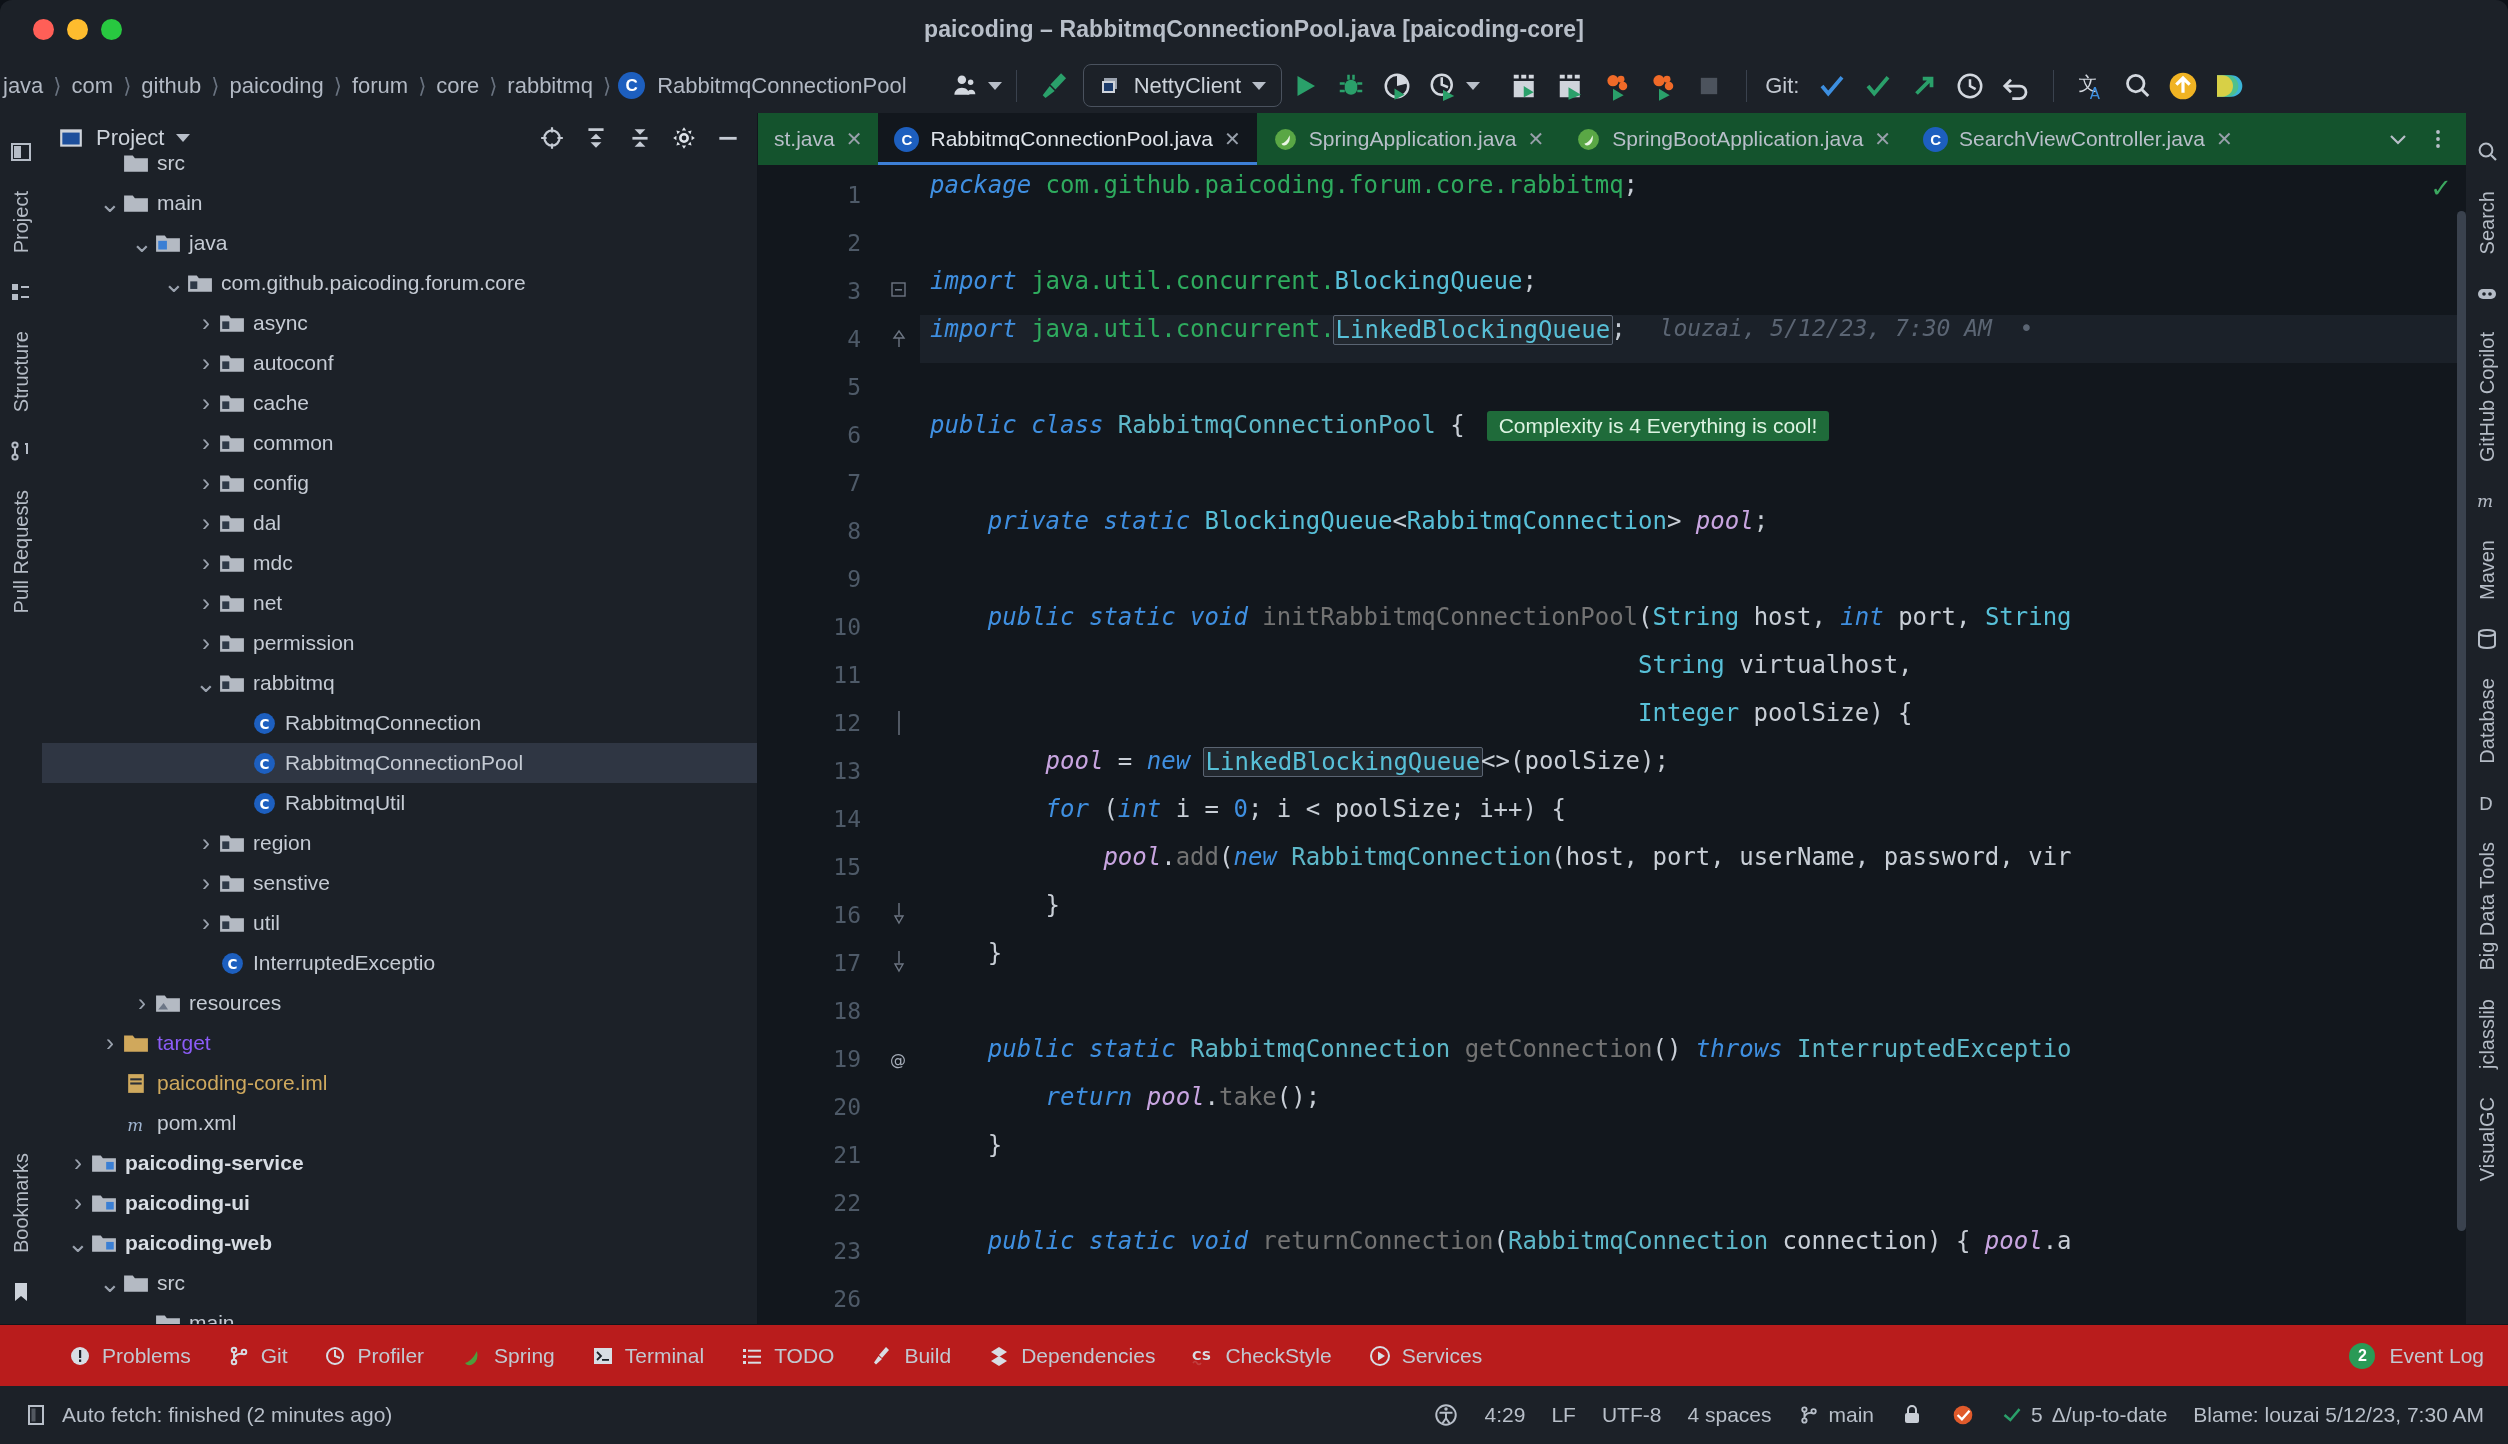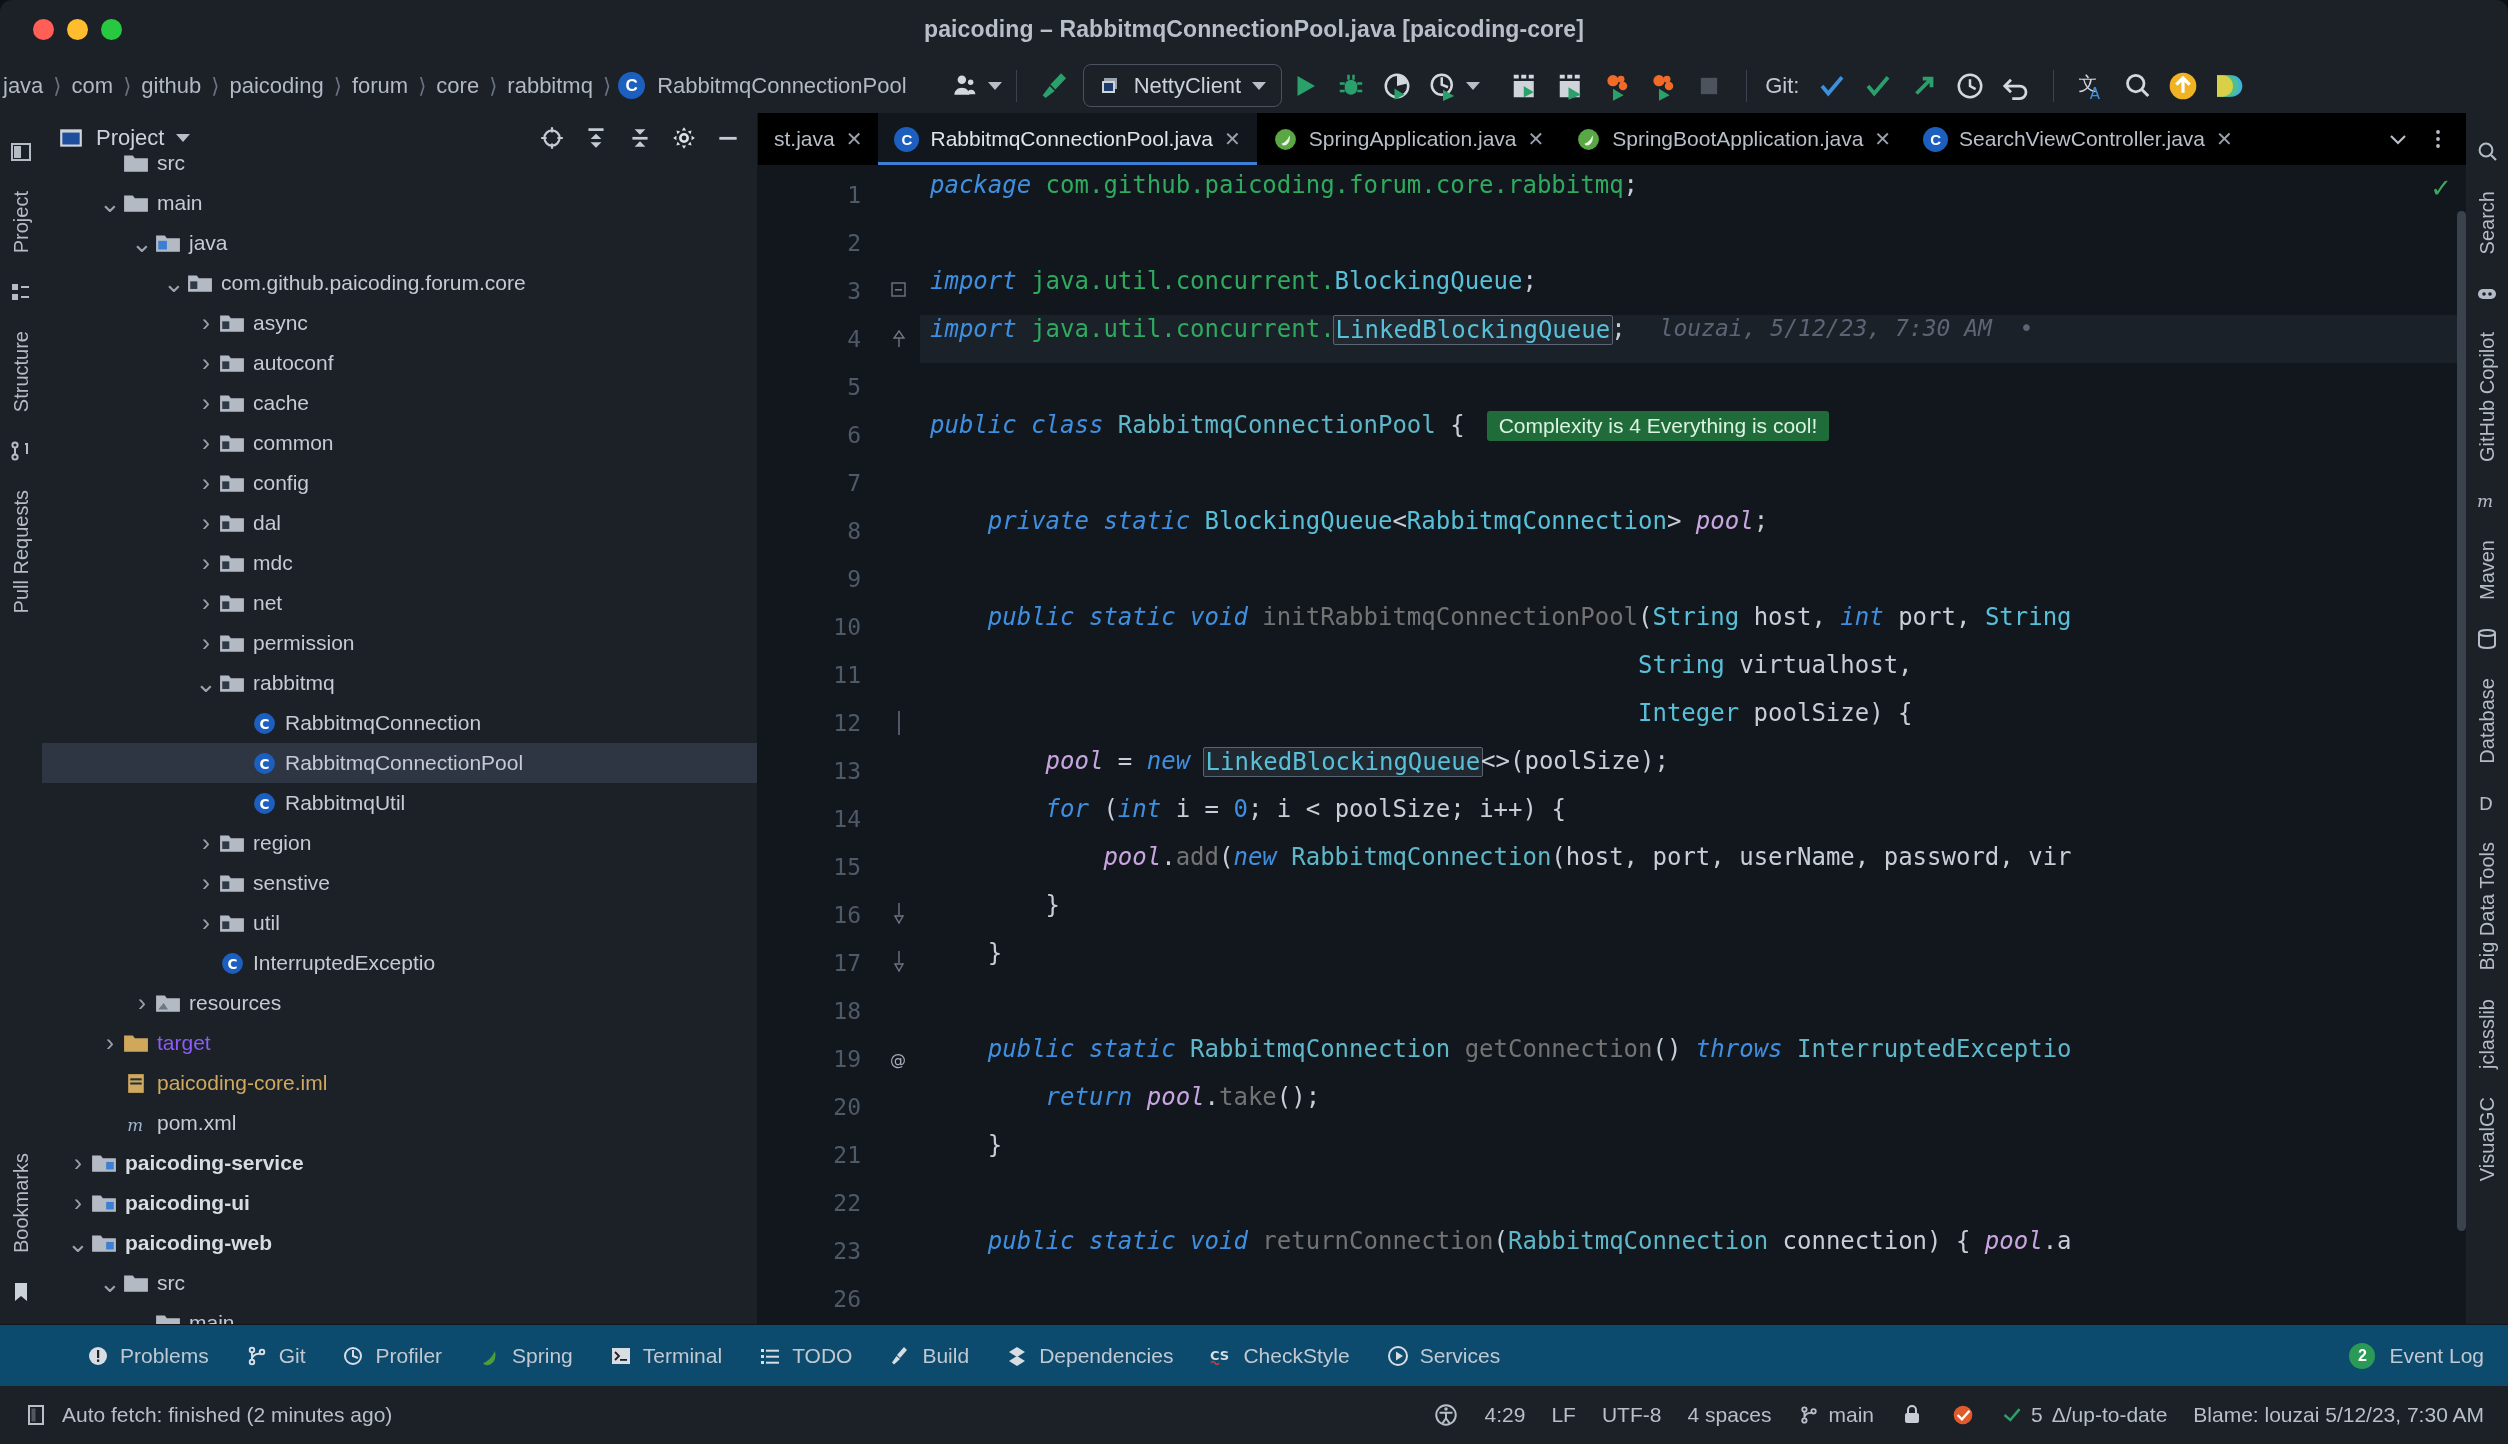--- a/index.html
+++ b/index.html
@@ -103,21 +103,21 @@
   .lbl-bold { color: #d7dce3; font-weight: bold; }
   .lbl-orange { color: #8b5cf6; }
   .lbl-yellow { color: #cfa95e; }
 
   
   .editor-area {
     position: absolute; top: 113px; left: 758px; right: 42px; bottom: 120px;
     background: #12171d;
   }
   .tabs {
-    height: 52px; background: #000000; display: flex; align-items: stretch;
+    height: 52px; background: #14532d; display: flex; align-items: stretch;
     overflow: hidden; position: relative;
   }
   .tab {
     display: flex; align-items: center; gap: 11px; padding: 0 16px;
     font-size: 21px; color: #b8bfc9; white-space: nowrap; position: relative;
   }
   .tab.active { background: #12171d; color: #dfe4ea; }
   .tab.active::after {
     content: ''; position: absolute; left: 0; right: 0; bottom: 0; height: 3px;
     background: #3d7fd6;
@@ -184,22 +184,22 @@
   }
   .marker-ok { position: absolute; top: 8px; right: 14px; color: #3ca860; font-size: 26px; }
   .scroll-thumb {
     position: absolute; right: 0; top: 46px; width: 9px; height: 1020px;
     background: #3a424e; border-radius: 5px;
   }
 
   
   .bottom-tools {
     position: absolute; left: 0; right: 0; bottom: 58px; height: 62px;
-    background: #0c4a6e; display: flex; align-items: center;
-    color: #c2c8d0; font-size: 21px; padding-left: 68px; gap: 0;
+    background: #b91c1c; display: flex; align-items: center;
+    color: #c2c8d0; font-size: 21px; padding-left: 50px; gap: 0;
     border-top: 1px solid #11161c;
   }
   .bt-item { display: flex; align-items: center; gap: 10px; padding: 0 18px; white-space: nowrap; }
   .bt-right { margin-left: auto; display: flex; align-items: center; gap: 14px; padding-right: 24px; }
   .eventlog-badge {
     width: 26px; height: 26px; border-radius: 50%; background: #2a9a56;
     color: #fff; font-size: 16px; display: inline-flex; align-items: center;
     justify-content: center; font-weight: bold;
   }
   .statusbar {

